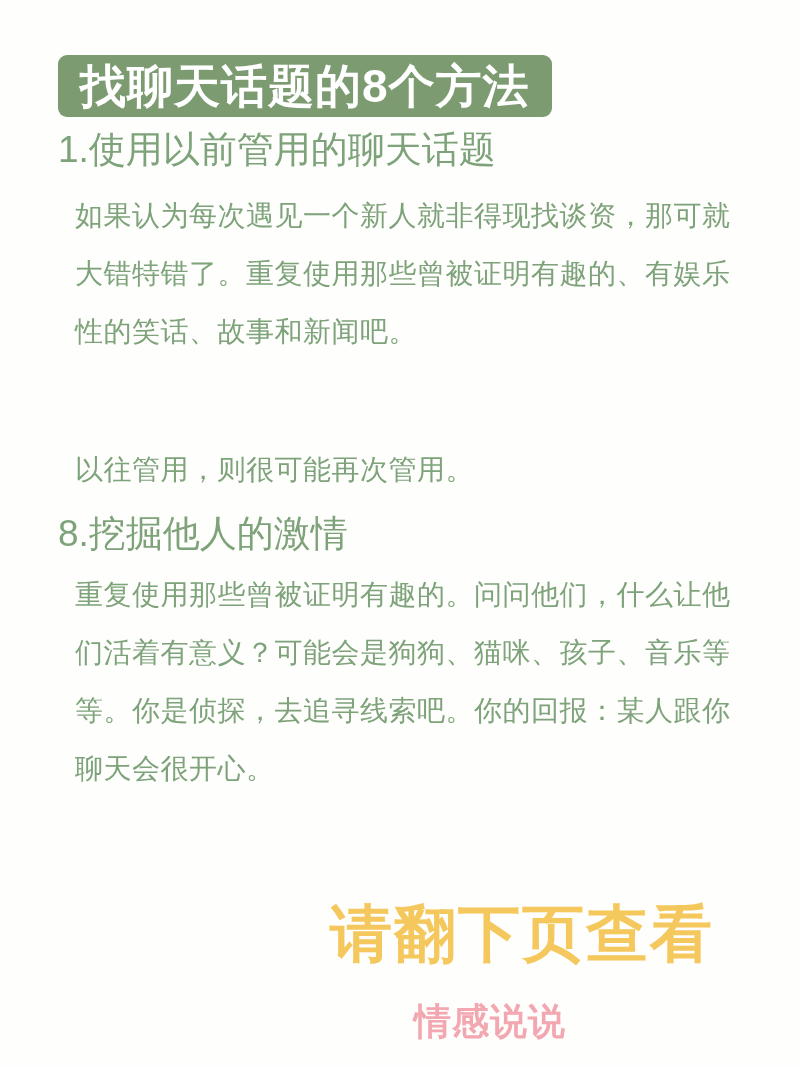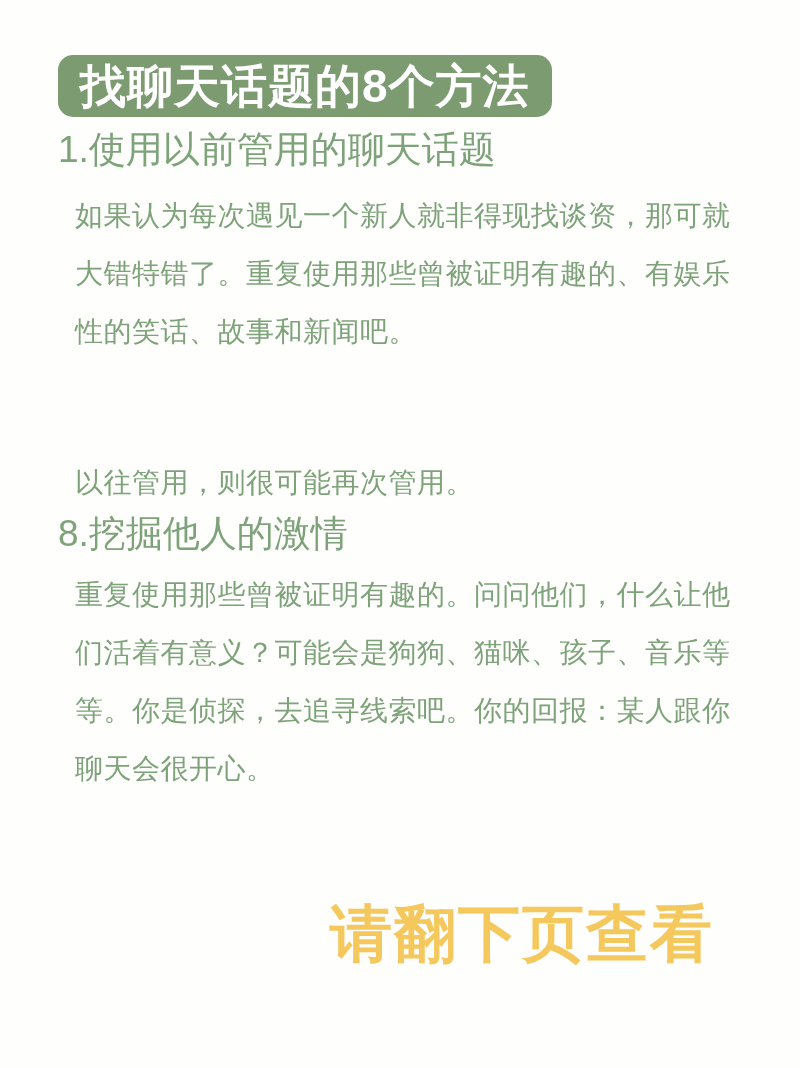--- a/index.html
+++ b/index.html
@@ -20,21 +20,21 @@
   .title-badge {
     position: absolute;
     left: 58px;
     top: 55px;
     background: var(--badge-green, #7C9B71);
     color: var(--title-text, #FFFFFF);
     font-size: 46px;
     font-weight: bold;
     line-height: 62px;
     padding: 0 22px;
-    border-radius: 15px;
+    border-radius: 9px;
     letter-spacing: 1px;
     white-space: nowrap;
   }
   .heading {
     position: absolute;
     left: 58px;
     color: var(--text-green, #7EA37A);
     font-size: 37px;
     line-height: 42px;
     white-space: nowrap;
@@ -46,21 +46,21 @@
     left: 75px;
     width: 672px;
     margin: 0;
     color: var(--text-green, #7EA37A);
     font-size: 28px;
     line-height: 58px;
     letter-spacing: 0.5px;
     text-align: left;
   }
   .para-1 { top: 187px; }
-  .para-1b { top: 454px; white-space: nowrap; }
+  .para-1b { top: 441px; white-space: nowrap; }
   .para-2 { top: 566px; }
   .cta {
     position: absolute;
     left: 330px;
     top: 892px;
     color: var(--cta-yellow, #F5C85E);
     font-size: 62px;
     font-weight: bold;
     letter-spacing: 2px;
     white-space: nowrap;
@@ -89,14 +89,15 @@
   <p class="para para-1">如果认为每次遇见一个新人就非得现找谈资，那可就大错特错了。重复使用那些曾被证明有趣的、有娱乐性的笑话、故事和新闻吧。</p>
 
   <p class="para para-1b">以往管用，则很可能再次管用。</p>
 
   <div class="heading heading-2">8.挖掘他人的激情</div>
 
   <p class="para para-2">重复使用那些曾被证明有趣的。问问他们，什么让他们活着有意义？可能会是狗狗、猫咪、孩子、音乐等等。你是侦探，去追寻线索吧。你的回报：某人跟你聊天会很开心。</p>
 
   <div class="cta">请翻下页查看</div>
 
+  <div class="watermark">情感说说</div>
 
 </div>
 
 </body></html>

